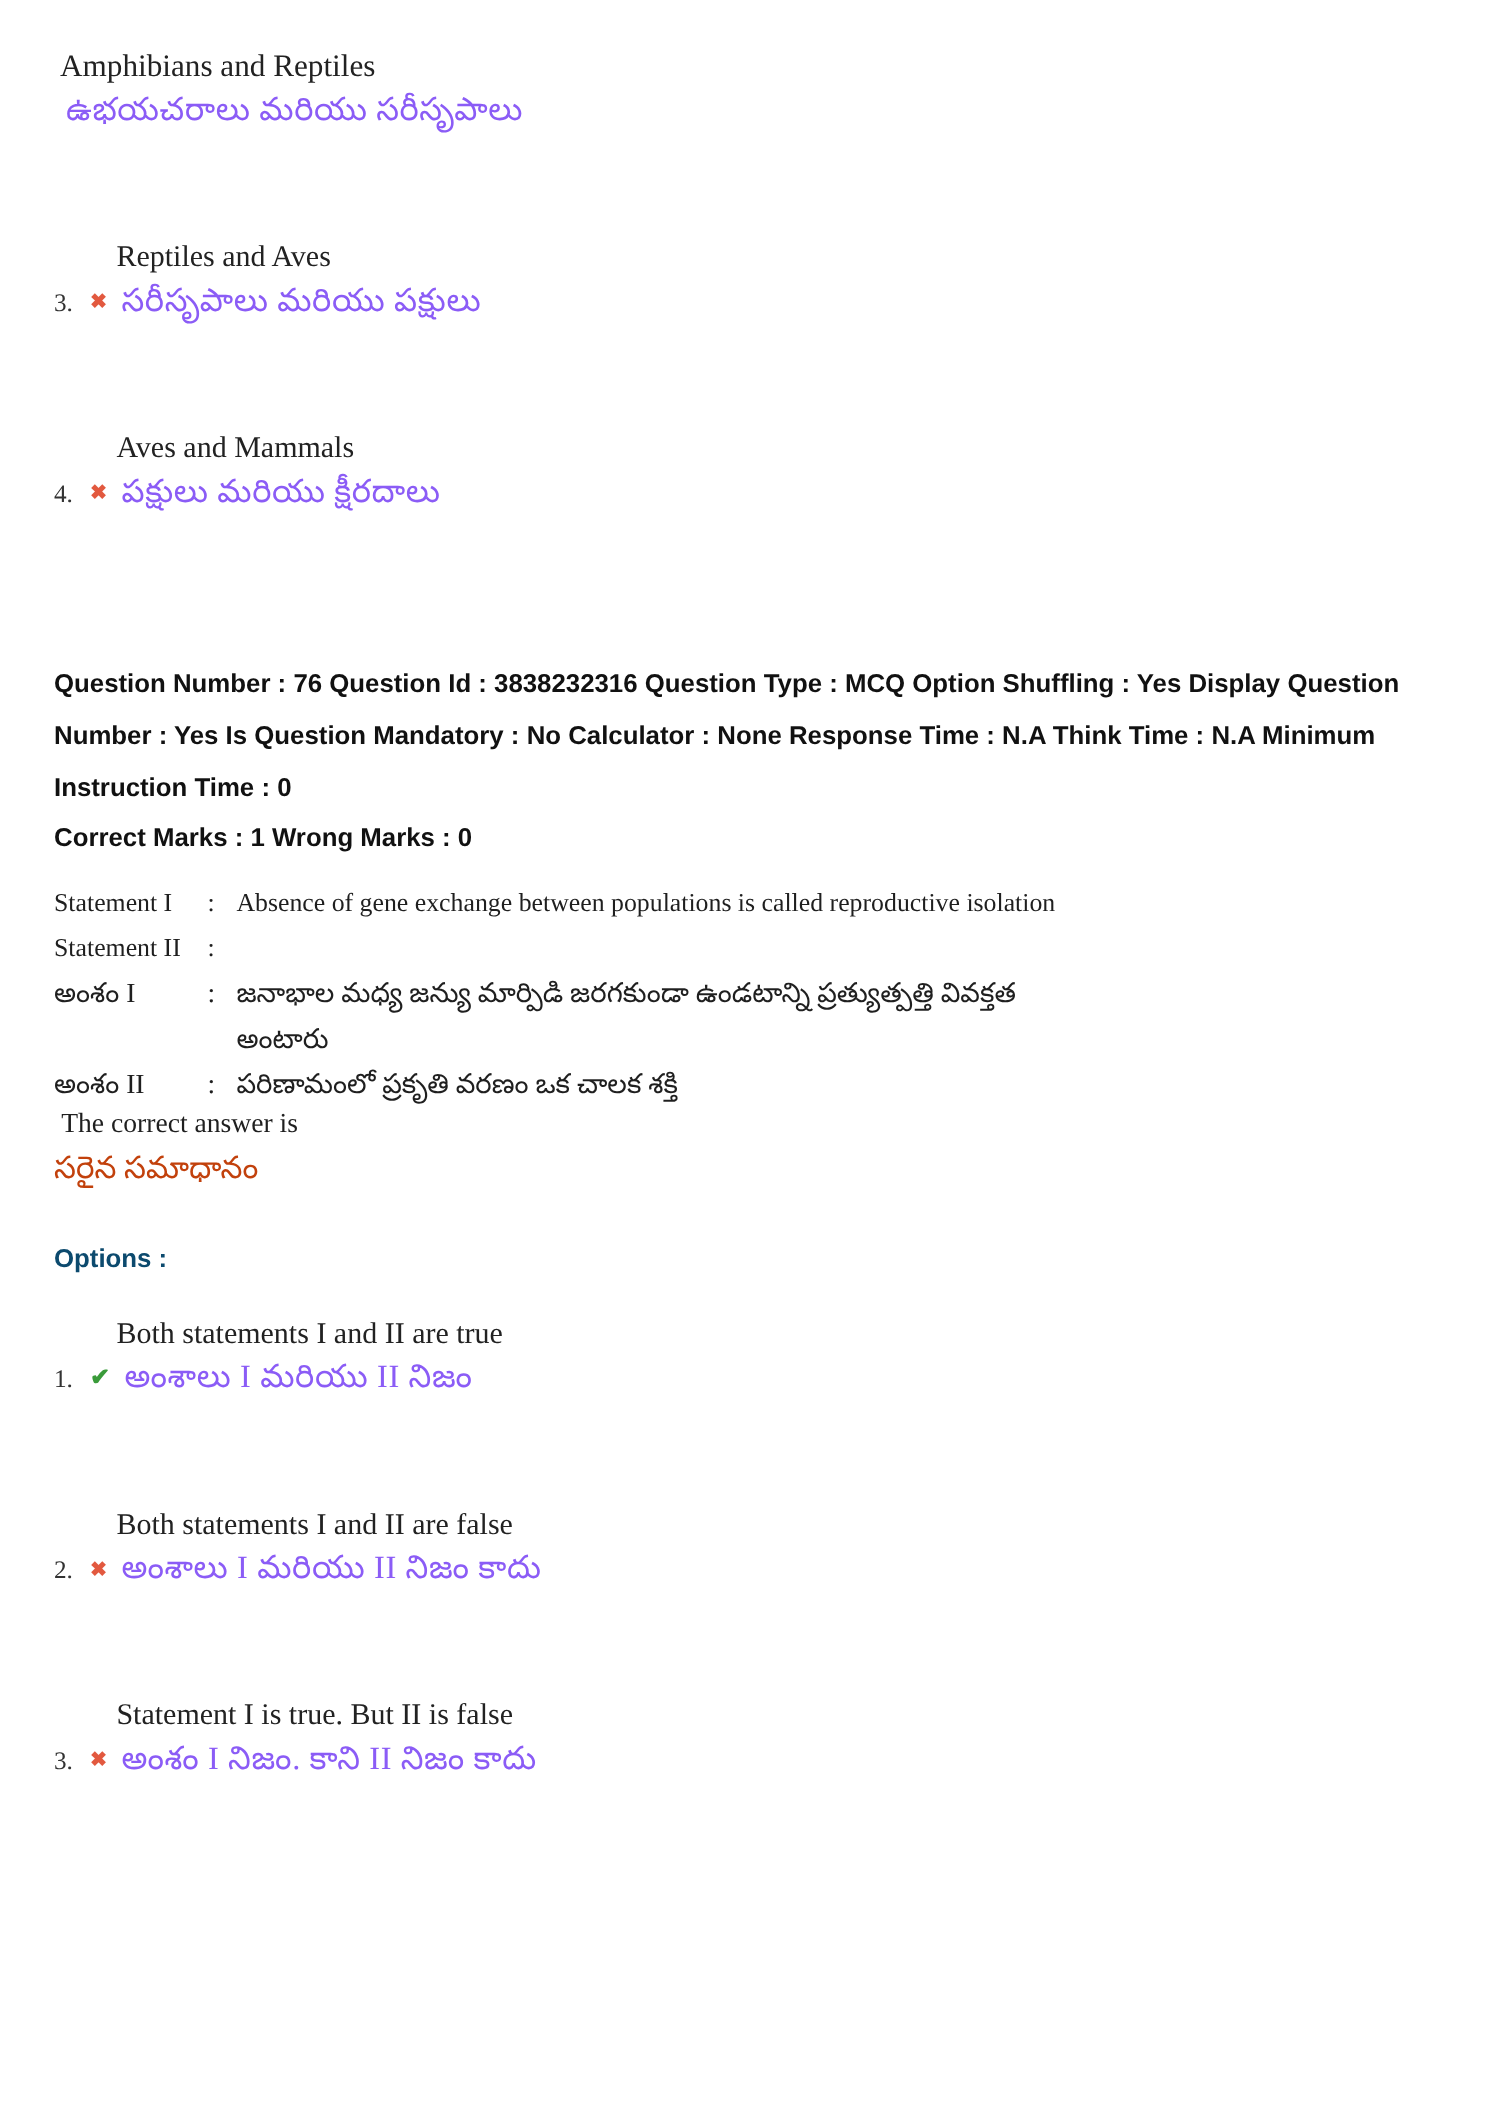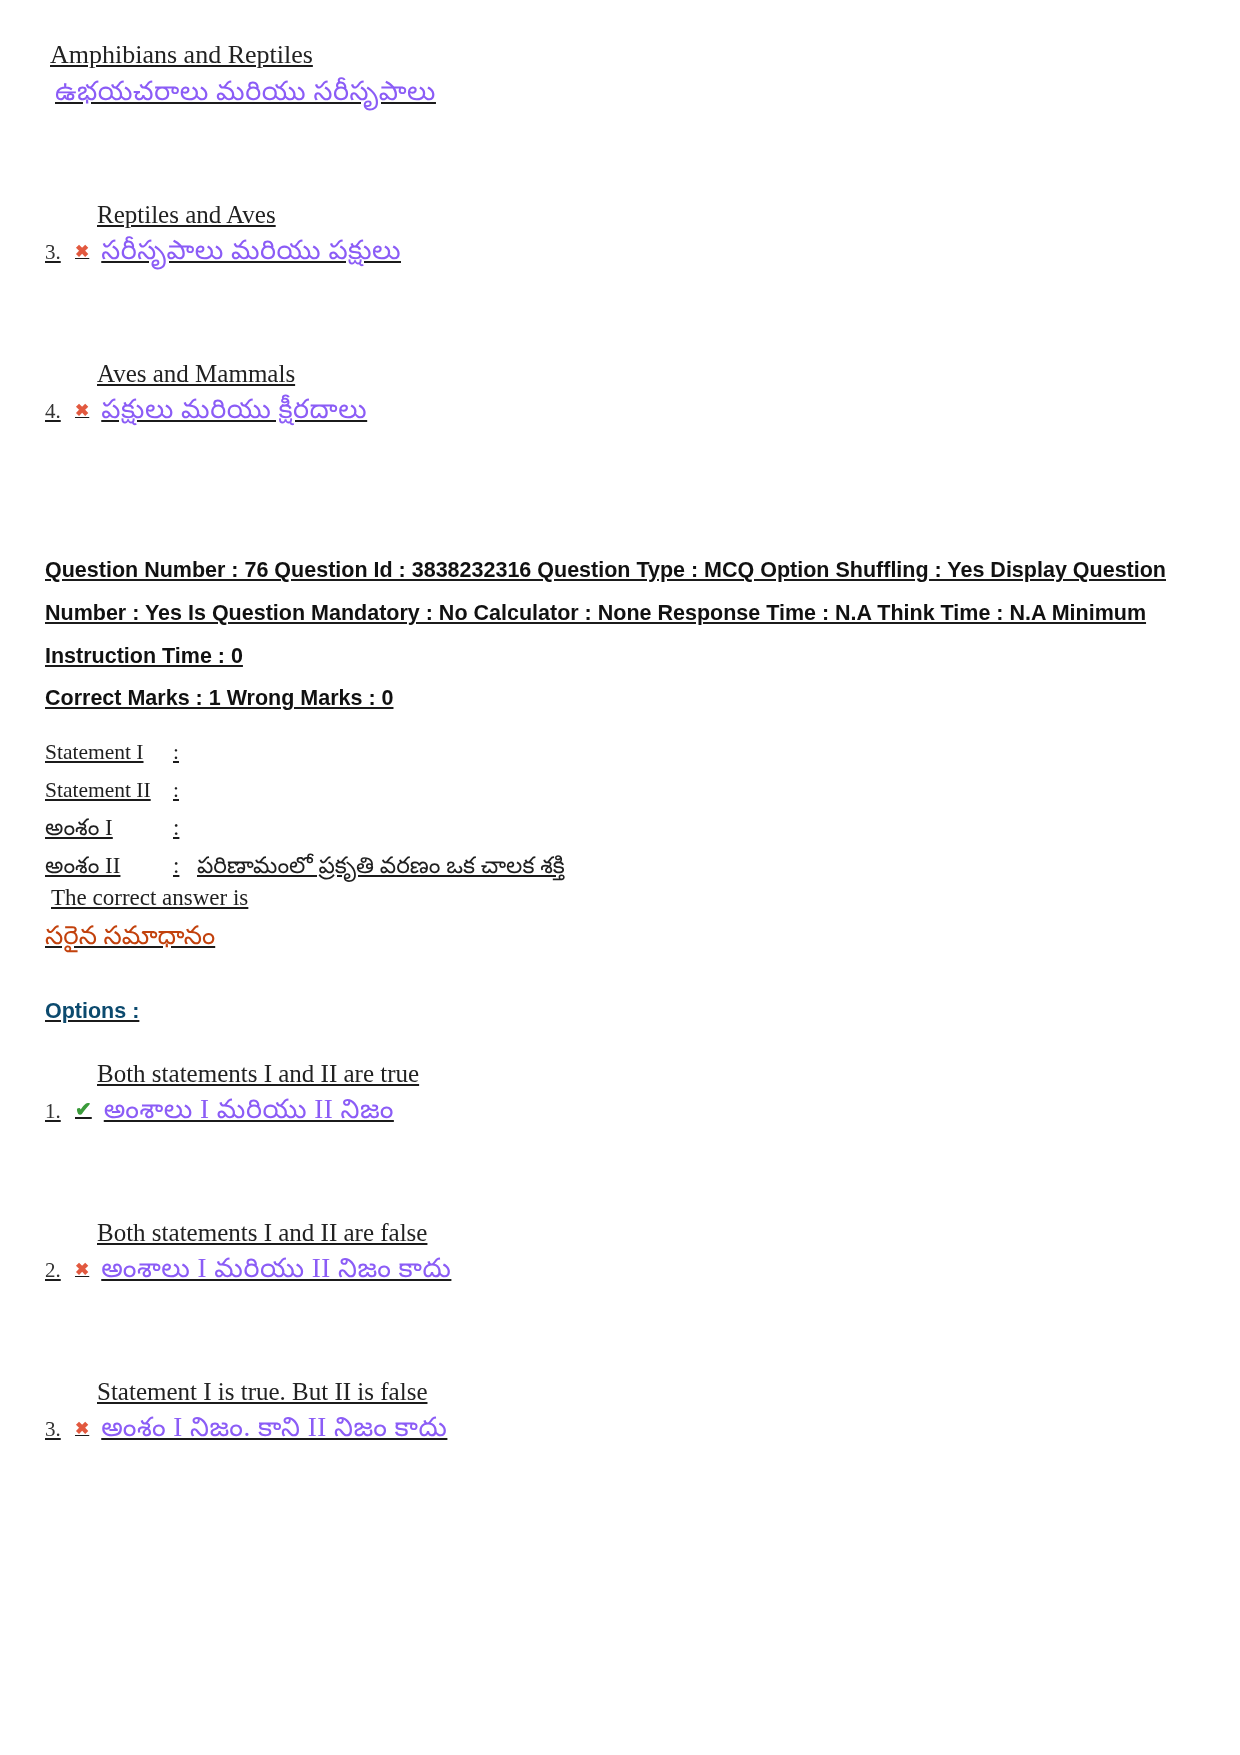--- a/index.html
+++ b/index.html
@@ -7,21 +7,20 @@
   body {
     font-family: "Liberation Serif", serif;
     color: #1b1b1b;
   }
   .page {
     position: relative;
     width: 1240px;
     min-height: 1755px;
     background: #ffffff;
     padding: 40px 45px 60px 45px;
-    text-decoration: underline;
   }
 
   
   .option-block { margin-bottom: 88px; }
   .option-en {
     font-family: "Liberation Serif", serif;
     font-size: 25px;
     color: #222222;
     margin-left: 52px;
     margin-bottom: 6px;
@@ -145,30 +144,32 @@
   <section class="meta-section">
     <p class="meta-line">Question Number : 76 Question Id : 3838232316 Question Type : MCQ Option Shuffling : Yes Display Question Number : Yes Is Question Mandatory : No Calculator : None Response Time : N.A Think Time : N.A Minimum Instruction Time : 0</p>
     <p class="marks-line">Correct Marks : 1 Wrong Marks : 0</p>
   </section>
 
   <section class="statements">
 
     <div class="statement-row">
       <span class="statement-label">Statement I</span>
       <span class="statement-colon">:</span>
+      <span class="statement-text">Absence of gene exchange between populations is called reproductive isolation</span>
     </div>
 
     <div class="statement-row">
       <span class="statement-label">Statement II</span>
       <span class="statement-colon">:</span>
     </div>
 
     <div class="statement-row telugu">
       <span class="statement-label">అంశం I</span>
       <span class="statement-colon">:</span>
+      <span class="statement-text">జనాభాల మధ్య జన్యు మార్పిడి జరగకుండా ఉండటాన్ని ప్రత్యుత్పత్తి వివక్తత అంటారు</span>
     </div>
 
     <div class="statement-row telugu">
       <span class="statement-label">అంశం II</span>
       <span class="statement-colon">:</span>
       <span class="statement-text">పరిణామంలో ప్రకృతి వరణం ఒక చాలక శక్తి</span>
     </div>
 
   </section>
 

